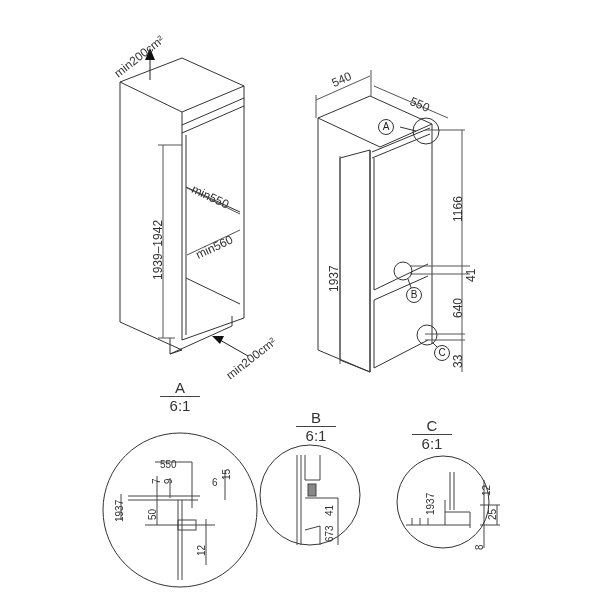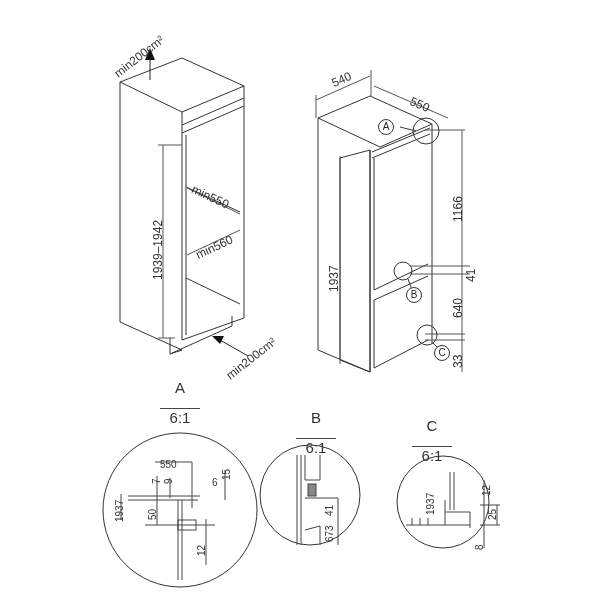--- a/index.html
+++ b/index.html
@@ -5,21 +5,21 @@
   html, body { margin:0; padding:0; background:#ffffff; }
   body { width:600px; height:600px; position:relative; overflow:hidden;
          font-family:"Liberation Sans", sans-serif; color:#222; }
   svg { position:absolute; left:0; top:0; }
   .lbl { position:absolute; font-family:"Liberation Sans", sans-serif; color:#333; white-space:nowrap; line-height:1; }
   .dim { font-size:10px; }
   .big { font-size:12px; }
   .rot90 { transform-origin:0 0; transform:rotate(-90deg); }
   .scale-title { position:absolute; text-align:center; font-size:15px; color:#333; line-height:1; }
   .scale-title .letter { display:block; }
-  .scale-title .ratio { display:block; border-top:1px solid #444; padding-top:1px; margin-top:13px; }
+  .scale-title .ratio { display:block; border-top:1px solid #444; padding-top:1px; margin-top:1px; }
   .circ-label { position:absolute; width:14px; height:14px; border:1px solid #333; border-radius:50%;
                 font-size:10px; text-align:center; line-height:14px; background:#fff; }
 </style>
 </head>
 <body>
 
 <svg width="600" height="600" viewBox="0 0 600 600" stroke="#333" fill="none" stroke-width="1">
 
   <g>
 

